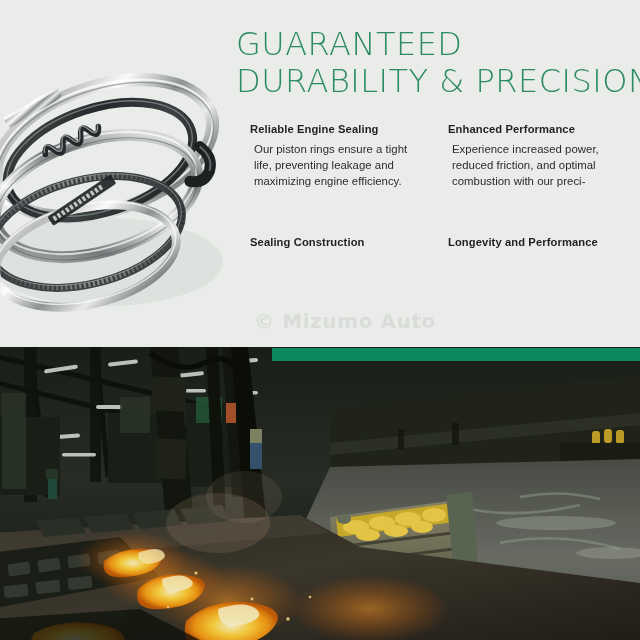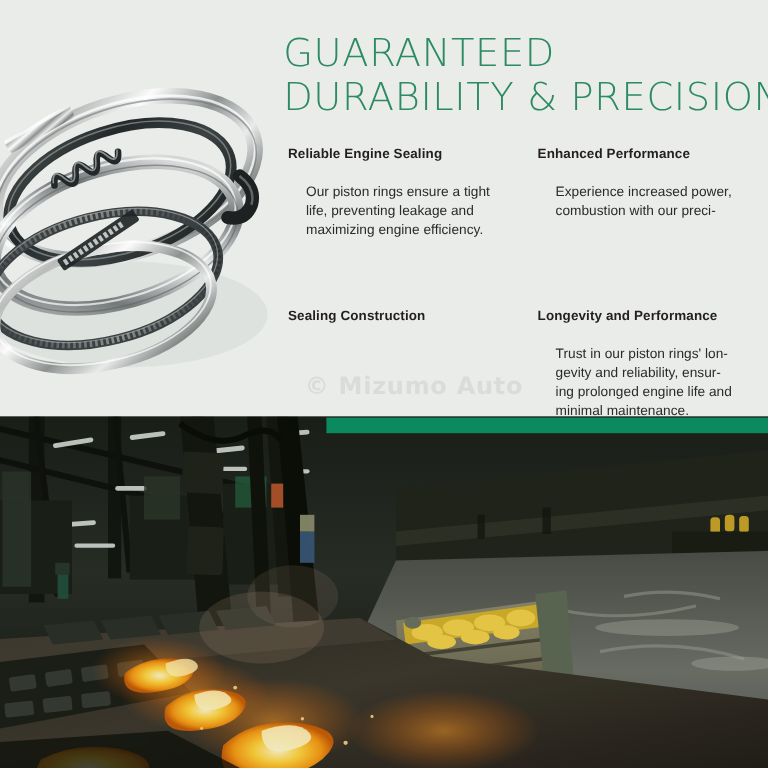--- a/index.html
+++ b/index.html
@@ -23,31 +23,31 @@
   .headline .l1,.headline .l2{
     color:#2c8b63;font-weight:300;letter-spacing:.5px;
     font-family:"DejaVu Sans", sans-serif;
     line-height:1.03;white-space:nowrap;
   }
   .headline .l1{font-size:32px;}
   .headline .l2{font-size:32px;margin-top:4px;}
 
   
   .features{position:absolute;left:240px;top:122px;width:396px;}
-  .frow{display:flex;gap:22px;justify-content:flex-end;}
+  .frow{display:flex;gap:12px;justify-content:flex-end;}
   .frow.second{margin-top:42px;}
   .fcell{width:186px;}
   .fcell.right{width:188px;}
   .fhead{
     font-size:11.2px;font-weight:bold;color:#231f20;
     margin:0 0 1px 0;line-height:1.3;letter-spacing:.1px;
   }
   .fbody{
     font-size:11.4px;color:#2b2b2b;line-height:1.42;
-    margin:15px;letter-spacing:.02px;
+    margin:4px;letter-spacing:.02px;
   }
   .fbody span{display:block;white-space:nowrap;}
 
   
   .watermark{
     position:absolute;left:254px;top:309px;width:200px;
     text-align:left;font-size:20px;font-weight:bold;
     color:#d9dcd8;letter-spacing:.6px;pointer-events:none;
     font-family:"DejaVu Sans", sans-serif;
   }
@@ -184,37 +184,32 @@
           <p class="fbody">
             <span>Our piston rings ensure a tight</span>
             <span>life, preventing leakage and</span>
             <span>maximizing engine efficiency.</span>
           </p>
         </div>
         <div class="fcell right">
           <p class="fhead">Enhanced Performance</p>
           <p class="fbody">
             <span>Experience increased power,</span>
+            <span>reduced friction, and optimal</span>
             <span>combustion with our preci-</span>
           </p>
         </div>
       </div>
 
       <div class="frow second">
         <div class="fcell">
           <p class="fhead">Sealing Construction</p>
         </div>
         <div class="fcell right">
           <p class="fhead">Longevity and Performance</p>
-          <p class="fbody">
-            <span>Trust in our piston rings' lon-</span>
-            <span>gevity and reliability, ensur-</span>
-            <span>ing prolonged engine life and</span>
-            <span>minimal maintenance.</span>
-          </p>
         </div>
       </div>
 
     </div>
 
     <div class="watermark">© Mizumo Auto</div>
   </div>
 
   <div class="greenbar"></div>
 

